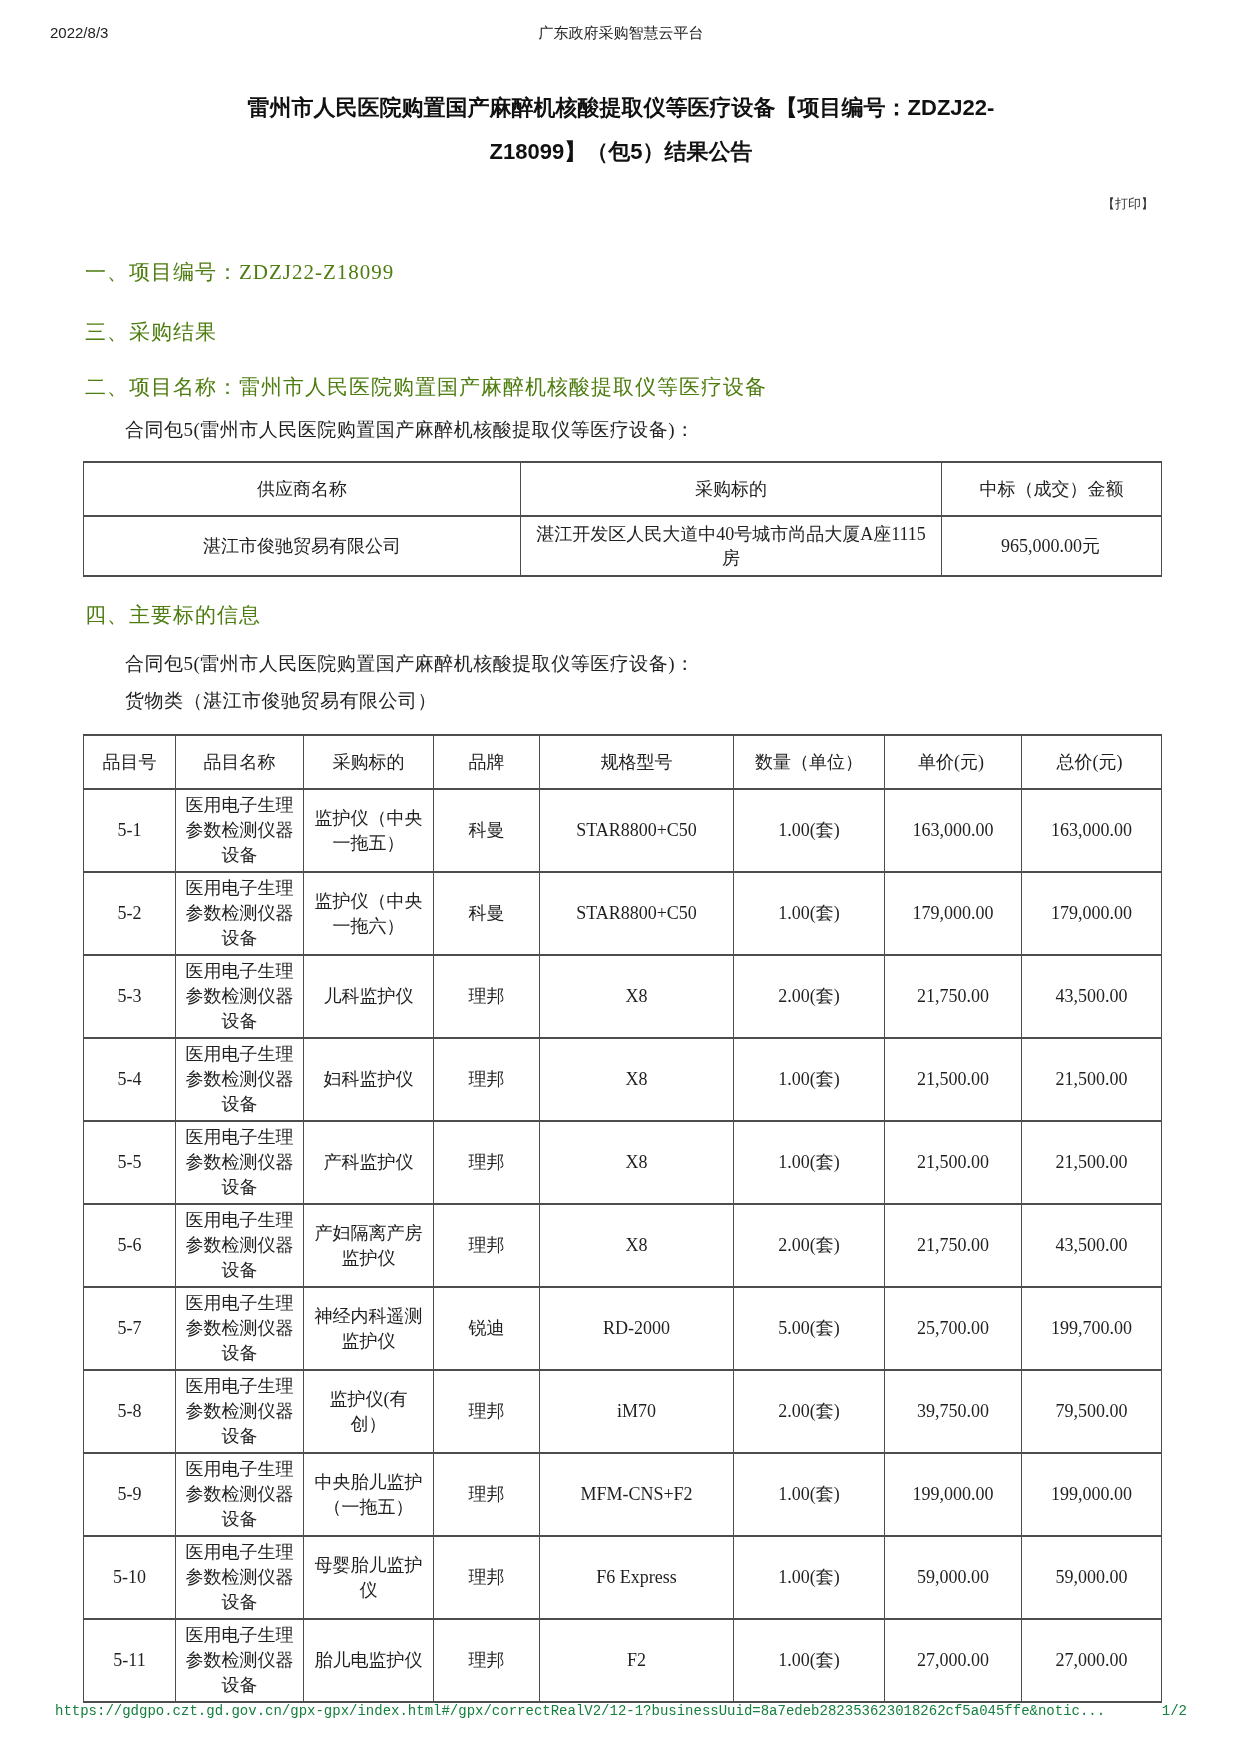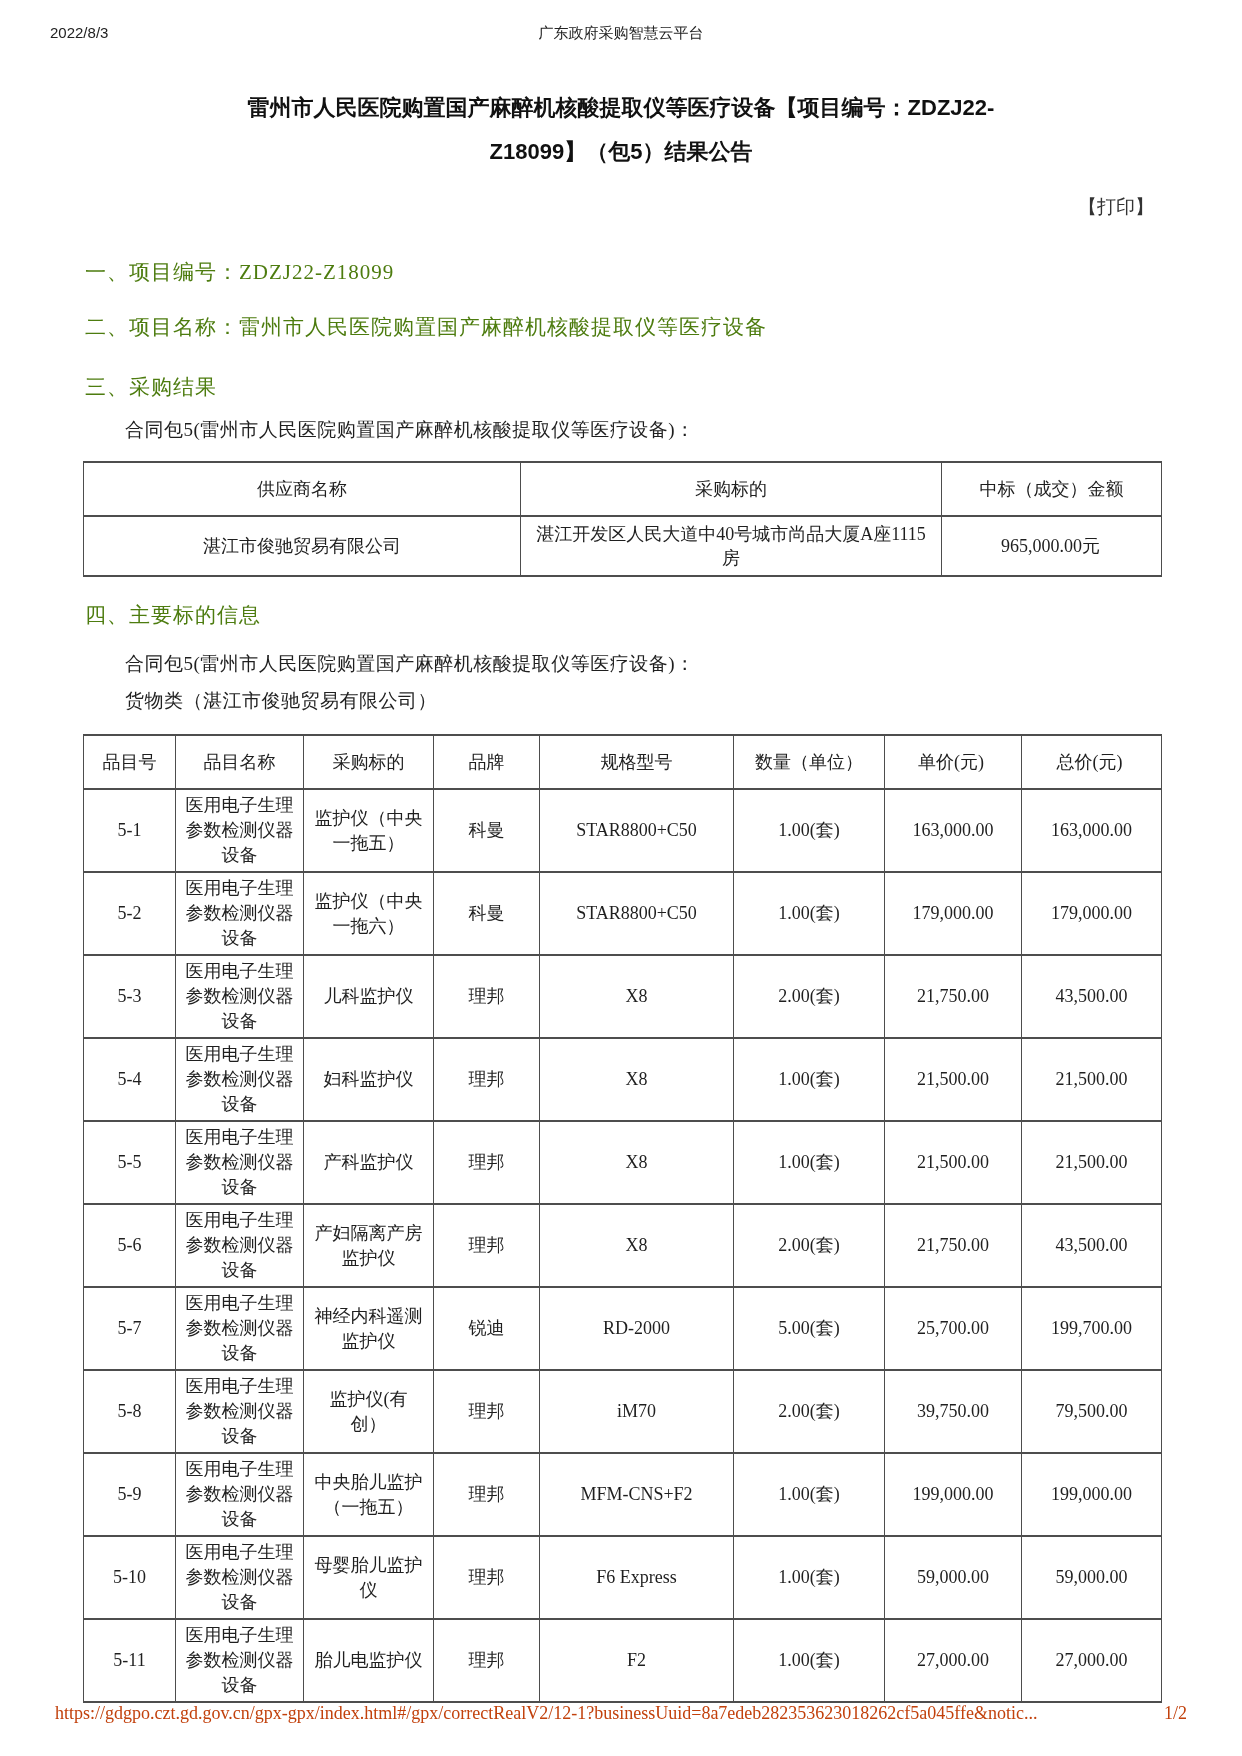--- a/index.html
+++ b/index.html
@@ -32,21 +32,21 @@
     font-weight:bold;
     font-size:22px;
     line-height:44px;
     color:#111;
   }
   .title .t-line { display:block; }
 
   
   .print-row { text-align:right; padding-right:88px; margin-top:20px; height:18px; }
   .print-btn {
-    font-size:19px; color:#333; text-decoration:none; cursor:pointer;
+    font-size:13px; color:#333; text-decoration:none; cursor:pointer;
     font-family:"Liberation Serif","DejaVu Serif",serif;
   }
 
   
   .sec {
     margin-left:85px; margin-right:80px;
     font-size:21px; line-height:24px; letter-spacing:1px;
     color:#4d7c0f;
   }
   .sec-1 { margin-top:48px; }
@@ -92,22 +92,22 @@
   .items-tbl th { padding:13px 8px; line-height:26px; }
   .items-tbl td { padding:3px 8px;  line-height:25px; }
   .items-tbl th:nth-child(7), .items-tbl th:nth-child(8) { padding-right:12px; }
   .items-tbl td:nth-child(2) { padding-left:9px;  padding-right:9px; }
   .items-tbl td:nth-child(3) { padding-left:10px; padding-right:10px; }
   .items-tbl td.ta-r { }
 
   
   .print-footer {
     position:absolute; top:1703px; left:0; right:0; height:20px;
-    font-family:Liberation Serif, serif;
-    font-size:18px; color:#c2410c;
+    font-family:Liberation Mono, monospace;
+    font-size:14px; color:#15803d;
   }
   .pf-url { position:absolute; left:55px; top:0; }
   .pf-right { position:absolute; right:55px; top:0; }
 </style>
 </head>
 <body>
 
 <div class="page">
 
   <div class="print-header">
@@ -118,22 +118,22 @@
   <h1 class="title">
     <span class="t-line">雷州市人民医院购置国产麻醉机核酸提取仪等医疗设备【项目编号：ZDZJ22-</span>
     <span class="t-line">Z18099】（包5）结果公告</span>
   </h1>
 
   <div class="print-row">
     <a class="print-btn">【打印】</a>
   </div>
 
   <div class="sec sec-1">一、项目编号：ZDZJ22-Z18099</div>
+  <div class="sec sec-3">三、采购结果</div>
   <div class="sec sec-2">二、项目名称：雷州市人民医院购置国产麻醉机核酸提取仪等医疗设备</div>
-  <div class="sec sec-3">三、采购结果</div>
   <div class="sub sub-1">合同包5(雷州市人民医院购置国产麻醉机核酸提取仪等医疗设备)：</div>
 
   <table class="tbl result-tbl">
     <colgroup>
         <col style="width:437px">
         <col style="width:421px">
         <col style="width:220px">
       </colgroup>
     <thead>
         <tr>

